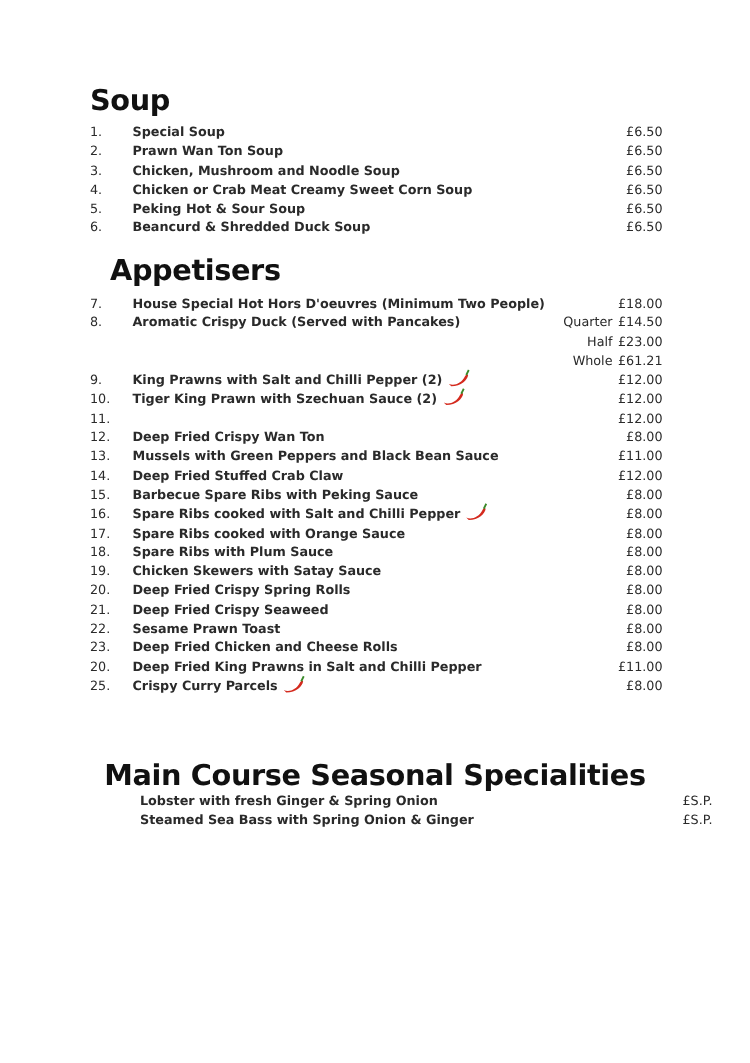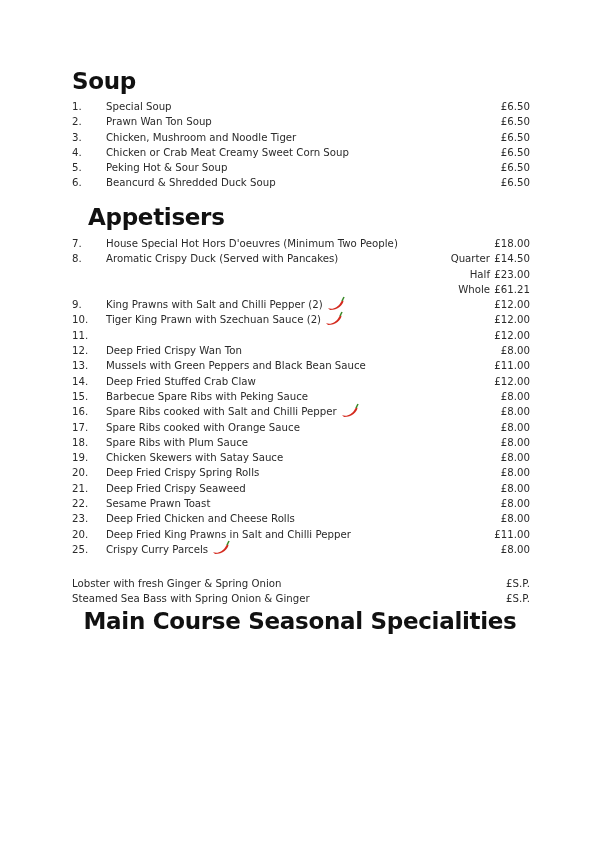--- a/index.html
+++ b/index.html
@@ -5,21 +5,21 @@
   html, body { margin: 0; padding: 0; background: #ffffff; }
   body { width: 600px; height: 850px; position: relative; overflow: hidden;
          font-family: "DejaVu Sans", sans-serif; color: #1a1a1a; }
   .page { position: absolute; left: 0; top: 0; width: 600px; height: 850px; }
   .heading { position: absolute; font-family: "DejaVu Sans", sans-serif; font-weight: bold;
              font-size: 23px; color: #111; letter-spacing: -0.3px; margin: 0; }
   .heading.center { left: 0; width: 600px; text-align: center; }
   .list { position: absolute; left: 72px; width: 458px; margin: 0; padding: 0; list-style: none; }
   .row { position: relative; height: 15.3px; font-size: 10.2px; line-height: 15.3px; white-space: nowrap; color: #2a2a2a; }
   .row .num { position: absolute; left: 0; }
-  .row .name { position: absolute; left: 34px; }
+  .row .name { position: absolute; left: 34px; font-weight: bold; }
   .row .name.noindent { left: 0; }
   .row .portion { position: absolute; right: 40px; text-align: right; }
   .row .price { position: absolute; right: 0; text-align: center; }
   .chilli { display: inline-block; width: 20px; height: 15px; vertical-align: middle; margin-left: 3px; margin-top: -4px; }
 </style>
 </head>
 <body>
 
 <div class="page">
 
@@ -30,21 +30,21 @@
         <span class="name">Special Soup</span>
         <span class="price">£6.50</span>
       </li>
     <li class="row">
         <span class="num">2.</span>
         <span class="name">Prawn Wan Ton Soup</span>
         <span class="price">£6.50</span>
       </li>
     <li class="row">
         <span class="num">3.</span>
-        <span class="name">Chicken, Mushroom and Noodle Tiger</span>
+        <span class="name">Chicken, Mushroom and Noodle Soup</span>
         <span class="price">£6.50</span>
       </li>
     <li class="row">
         <span class="num">4.</span>
         <span class="name">Chicken or Crab Meat Creamy Sweet Corn Soup</span>
         <span class="price">£6.50</span>
       </li>
     <li class="row">
         <span class="num">5.</span>
         <span class="name">Peking Hot &amp; Sour Soup</span>
@@ -176,21 +176,21 @@
         <span class="price">£8.00</span>
       </li>
     <li class="row">
         <span class="num"></span>
         <span class="name"></span>
         <span class="price"></span>
       </li>
   </ul>
 
   <h1 class="heading center" style="top:568px;margin-top:40px;">Main Course Seasonal Specialities</h1>
-  <ul class="list" style="top:576px;">
+  <ul class="list" style="top:634px;margin-left:40px;">
     <li class="row">
         <span class="name noindent">Lobster with fresh Ginger &amp; Spring Onion</span>
         <span class="price">£S.P.</span>
       </li>
     <li class="row">
         <span class="name noindent">Steamed Sea Bass with Spring Onion &amp; Ginger</span>
         <span class="price">£S.P.</span>
       </li>
   </ul>
 

